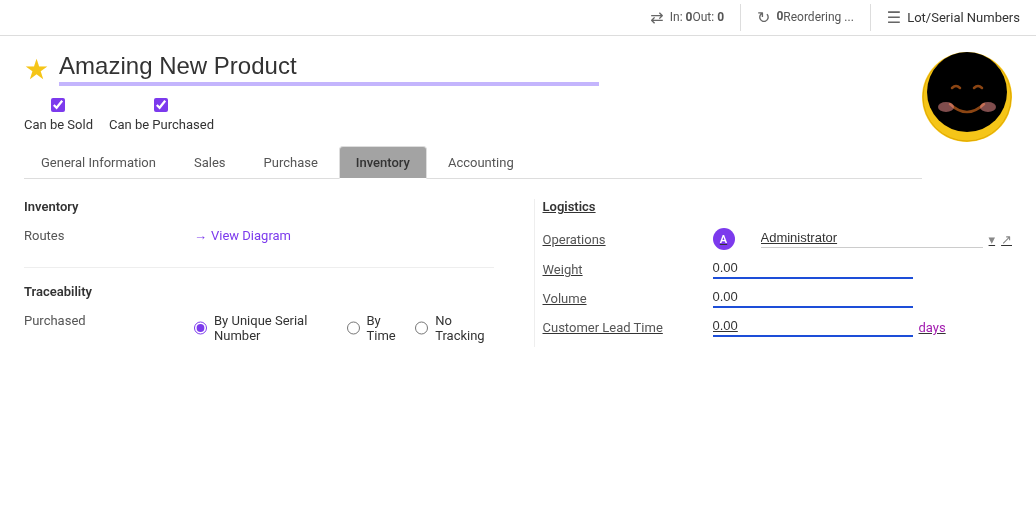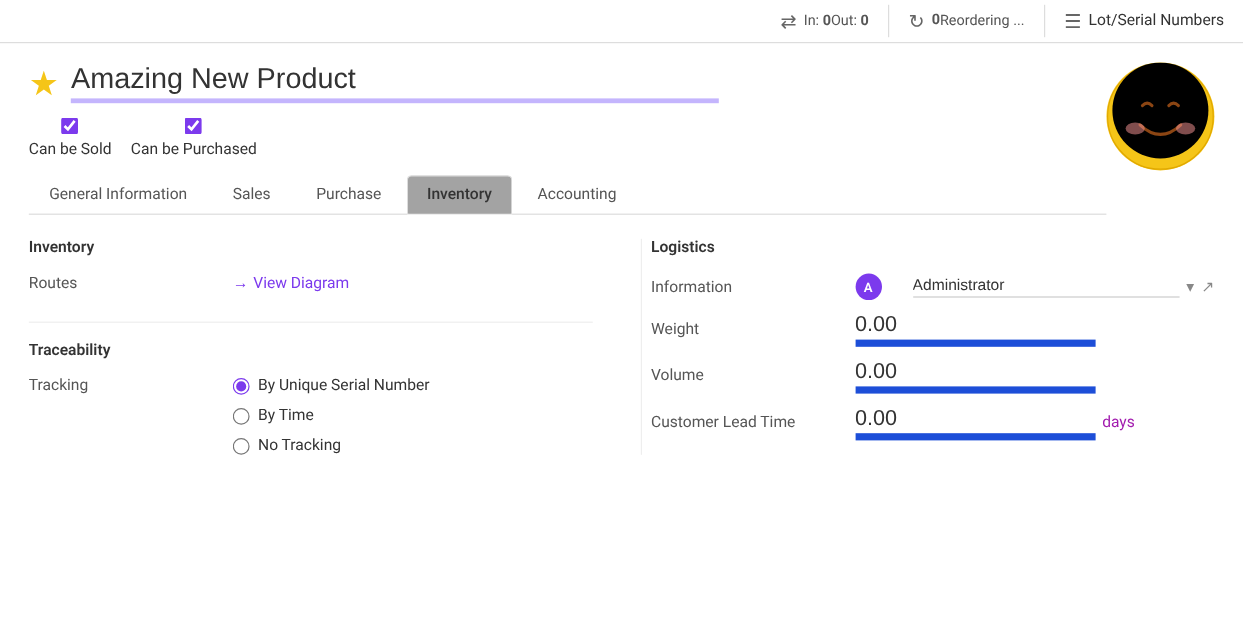--- a/index.html
+++ b/index.html
@@ -90,21 +90,21 @@
       color: #333;
       font-weight: 500;
       margin-bottom: -1px;
     }
 
     
     .tab-content { padding: 20px 0; display: flex; gap: 0; }
 
     
     .section-left { flex: 1; padding-right: 40px; }
-    .section-right { flex: 1; padding-left: 8px; border-left: 1px solid #eee; }
+    .section-right { flex: 1; padding-left: 8px; border-left: 1px solid #eee; text-decoration: underline; }
     .section-title { font-size: 13px; font-weight: 600; color: #333; margin-bottom: 14px; }
 
     .field-row { display: flex; align-items: center; margin-bottom: 10px; }
     .field-label { width: 170px; color: #555; font-size: 13px; flex-shrink: 0; }
     .field-value { flex: 1; color: #333; font-size: 13px; }
 
     .view-diagram-link { color: #7c3aed; cursor: pointer; text-decoration: none; font-size: 13px; }
     .arrow-icon { margin-right: 4px; }
 
     
@@ -126,35 +126,35 @@
       background: transparent;
       padding-bottom: 2px;
       cursor: pointer;
       appearance: none;
       margin-left: 20px;
     }
     .responsible-actions { display: flex; align-items: center; gap: 6px; color: #888; }
 
     .input-field {
       border: none;
-      border-bottom: 6px solid #1d4ed8;
+      border-bottom: 2px solid #1d4ed8;
       outline: none;
-      font-size: 18px;
+      font-size: 13px;
       color: #333;
       background: transparent;
       width: 200px;
       padding-bottom: 2px;
     }
     .input-with-suffix { display: flex; align-items: center; gap: 6px; }
     .suffix-text { color: #a21caf; font-size: 13px; }
 
     
     .traceability-section { margin-top: 24px; }
     .tracking-row { display: flex; align-items: flex-start; }
-    .tracking-options { display: flex; flex-direction: column; gap: 10px; margin-top: 0; }
+    .tracking-options { display: flex; flex-direction: row; gap: 10px; margin-top: 0; }
     .radio-item { display: flex; align-items: center; gap: 7px; font-size: 13px; color: #333; cursor: pointer; }
     .radio-item input[type=radio] { accent-color: #7c3aed; width: 14px; height: 14px; }
 
     
     .section-divider { border: none; border-top: 1px solid #eee; margin: 0 0 16px 0; }
   </style>
 </head>
 <body>
 
 <div class="top-bar">
@@ -236,21 +236,21 @@
           <a class="view-diagram-link">
             <span class="arrow-icon">→</span><span>View Diagram</span>
           </a>
         </div>
       </div>
 
       <div class="traceability-section">
         <hr class="section-divider">
         <div class="section-title">Traceability</div>
         <div class="tracking-row">
-          <div class="field-label">Tracking</div>
+          <div class="field-label">Purchased</div>
           <div class="tracking-options">
             <label class="radio-item">
               <input type="radio" name="tracking" checked="" style="">
               <span>By Unique Serial Number</span>
             </label>
             <label class="radio-item">
               <input type="radio" name="tracking" style="">
               <span>By Time</span>
             </label>
             <label class="radio-item">
@@ -259,21 +259,21 @@
             </label>
           </div>
         </div>
       </div>
     </div>
 
     <div class="section-right">
       <div class="section-title">Logistics</div>
 
       <div class="field-row">
-        <div class="field-label">Information</div>
+        <div class="field-label">Operations</div>
         <div class="field-value">
           <div class="responsible-row">
             <div class="avatar-circle">A</div>
             <select class="responsible-select">
               <option>Administrator</option>
             </select>
             <div class="responsible-actions">
               <span style="cursor:pointer;color:#888;">▾</span>
               <span style="cursor:pointer;color:#888;">↗</span>
             </div>

